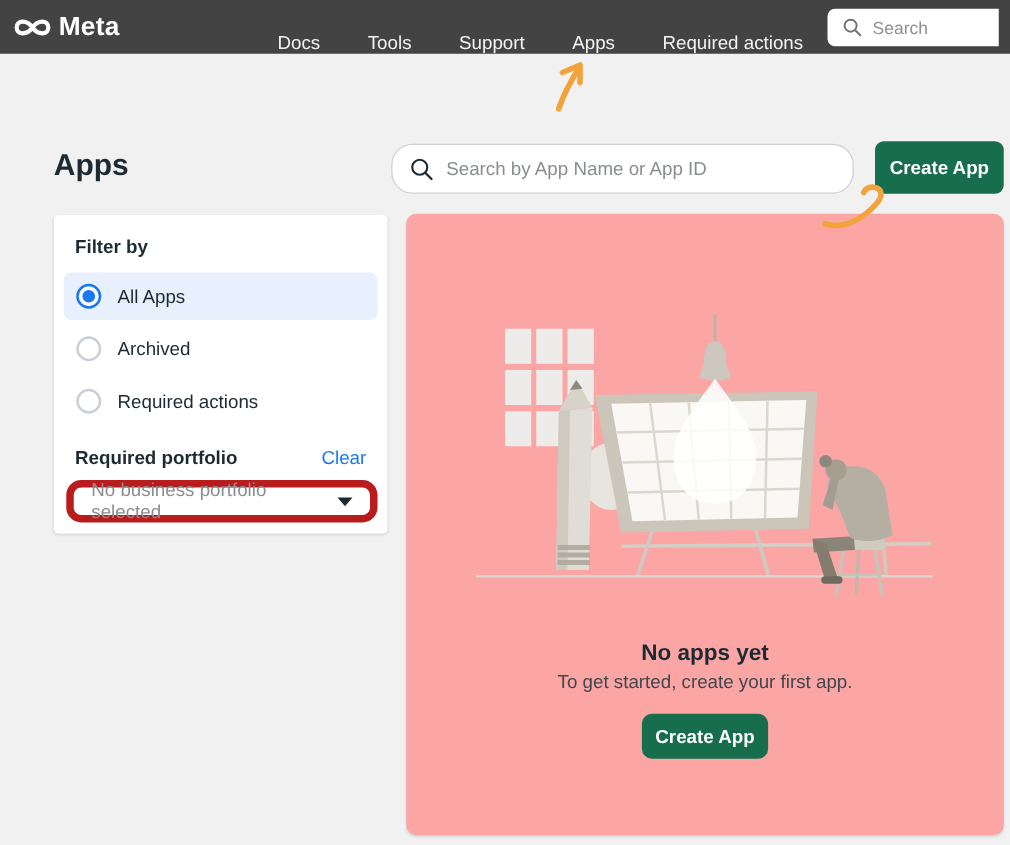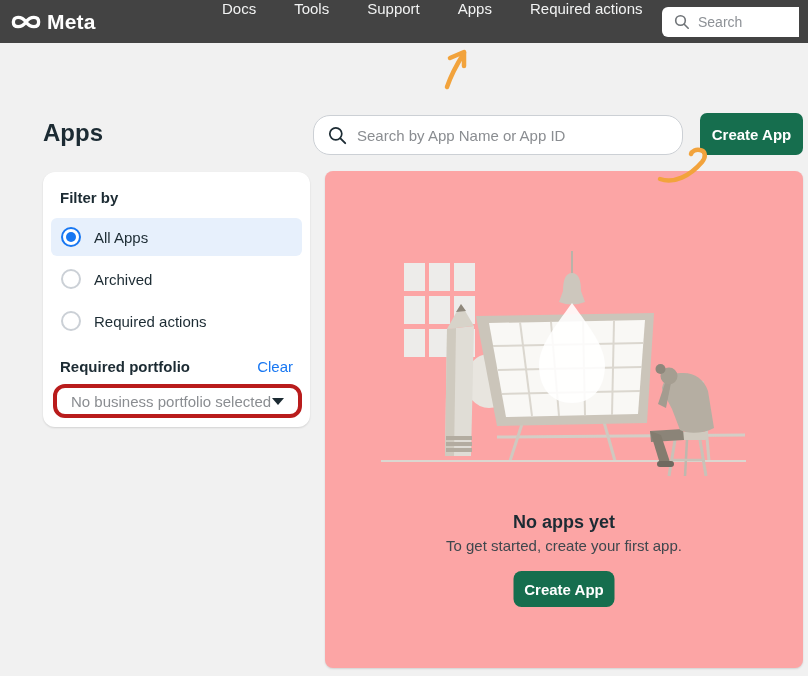--- a/index.html
+++ b/index.html
@@ -4,48 +4,48 @@
 <style>
   * { margin:0; padding:0; box-sizing:border-box; }
   html,body { width:808px; height:676px; }
   body { font-family:"Liberation Sans","DejaVu Sans",sans-serif; background:#f1f1f1; }
   .screen { position:relative; width:808px; height:676px; background:#f1f1f1; overflow:hidden; }
 
   
   .navbar { position:absolute; top:0; left:0; width:808px; height:43px; background:#434343; }
   .brand { position:absolute; left:11px; top:0; height:43px; display:flex; align-items:center; gap:6px; color:#fff; }
   .brand-text { font-size:21px; font-weight:600; letter-spacing:.2px; }
-  .nav-items { position:absolute; left:222px; top:0; height:43px; display:flex; align-items:flex-start; gap:38px; }
+  .nav-items { position:absolute; left:222px; top:0; height:43px; display:flex; align-items:flex-end; gap:38px; }
   .nav-items a { color:#f2f3f3; font-size:15px; text-decoration:none; white-space:nowrap; cursor:pointer; }
   .nav-search { position:absolute; right:9px; top:7px; width:137px; height:30px; background:#fff; border-radius:6px 0 0 6px; display:flex; align-items:center; padding:0 8px 0 12px; gap:8px; }
   .nav-search input { border:none; outline:none; width:85px; font-size:14px; color:#1c2b33; background:transparent; font-family:inherit; }
   .nav-search input::placeholder { color:#8d9196; }
 
   
   .page-title { position:absolute; left:43px; top:119px; font-size:24px; font-weight:700; color:#1c2b33; }
   .main-search { position:absolute; left:313px; top:115px; width:370px; height:40px; background:#fff; border:1px solid #ccd0d5; border-radius:17px; display:flex; align-items:center; padding:0 14px; gap:10px; }
   .main-search input { border:none; outline:none; flex:1; font-size:15px; color:#1c2b33; background:transparent; font-family:inherit; }
   .main-search input::placeholder { color:#8a8d91; }
   .btn-green { background:#166e4e; color:#fff; font-weight:700; font-size:15px; border:none; border-radius:7px; display:flex; align-items:center; justify-content:center; cursor:pointer; font-family:inherit; }
   .create-top { position:absolute; left:700px; top:113px; width:103px; height:42px; }
 
   
-  .filter-card { position:absolute; left:43px; top:172px; width:267px; height:255px; background:#fff; border-radius:12px; box-shadow:0 1px 2px rgba(0,0,0,.13); }
+  .filter-card { position:absolute; left:43px; top:172px; width:267px; height:255px; background:#fff; border-radius:4px; box-shadow:0 1px 2px rgba(0,0,0,.13); }
   .filter-title { position:absolute; left:17px; top:17px; font-size:15px; font-weight:700; color:#1c2b33; }
   .radio-row { position:absolute; left:8px; right:8px; height:38px; display:flex; align-items:center; gap:13px; padding-left:10px; border-radius:6px; cursor:pointer; }
   .radio-row.selected { background:#e7f0fc; }
   .radio-row .label { font-size:15px; color:#1c2b33; }
   .radio { width:20px; height:20px; border-radius:50%; background:#fff; border:2px solid #cbd0d6; flex:none; display:flex; align-items:center; justify-content:center; }
   .radio.on { border-color:#1877f2; }
   .radio.on::after { content:""; width:10px; height:10px; border-radius:50%; background:#1877f2; }
   .row-1 { top:46px; } .row-2 { top:88px; } .row-3 { top:130px; }
   .portfolio-head { position:absolute; left:17px; right:17px; top:186px; display:flex; justify-content:space-between; align-items:center; }
   .portfolio-label { font-size:15px; font-weight:700; color:#1c2b33; }
   .clear-link { font-size:15px; color:#1877f2; text-decoration:none; cursor:pointer; }
-  .portfolio-select { position:absolute; left:10px; right:8px; top:212px; height:34px; border:4px solid #b91c1c; border-radius:12px; background:#fff; display:flex; align-items:center; justify-content:space-between; padding:0 14px; cursor:pointer; }
+  .portfolio-select { position:absolute; left:10px; right:8px; top:212px; height:34px; border:6px solid #b91c1c; border-radius:12px; background:#fff; display:flex; align-items:center; justify-content:space-between; padding:0 14px; cursor:pointer; }
   .portfolio-select .value { font-size:15px; color:#8a8d91; }
   .caret-down { width:0; height:0; border-left:6px solid transparent; border-right:6px solid transparent; border-top:7px solid #1c2b33; }
 
   
   .main-card { position:absolute; left:325px; top:171px; width:478px; height:497px; background:#fca5a5; border-radius:8px; box-shadow:0 1px 2px rgba(0,0,0,.13); }
   .illus { position:absolute; left:54px; top:80px; }
   .empty-title { position:absolute; left:0; right:0; top:341px; text-align:center; font-size:18px; font-weight:700; color:#1c2b33; }
   .empty-sub { position:absolute; left:0; right:0; top:366px; text-align:center; font-size:15px; color:#3f474d; }
   .create-bottom { position:absolute; left:50%; transform:translateX(-50%); top:400px; width:101px; height:36px; border-radius:8px; }
 

